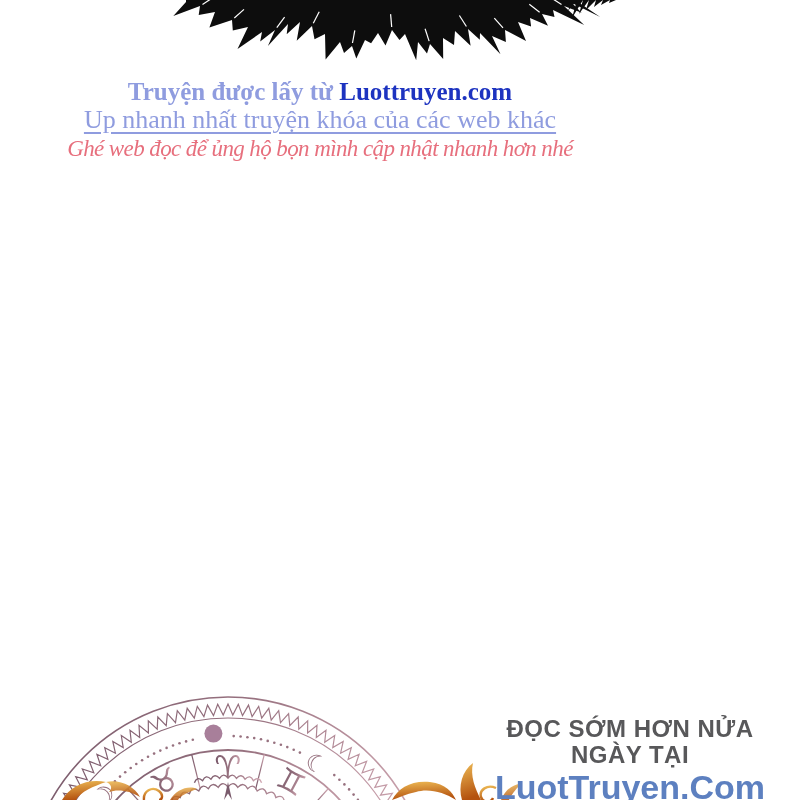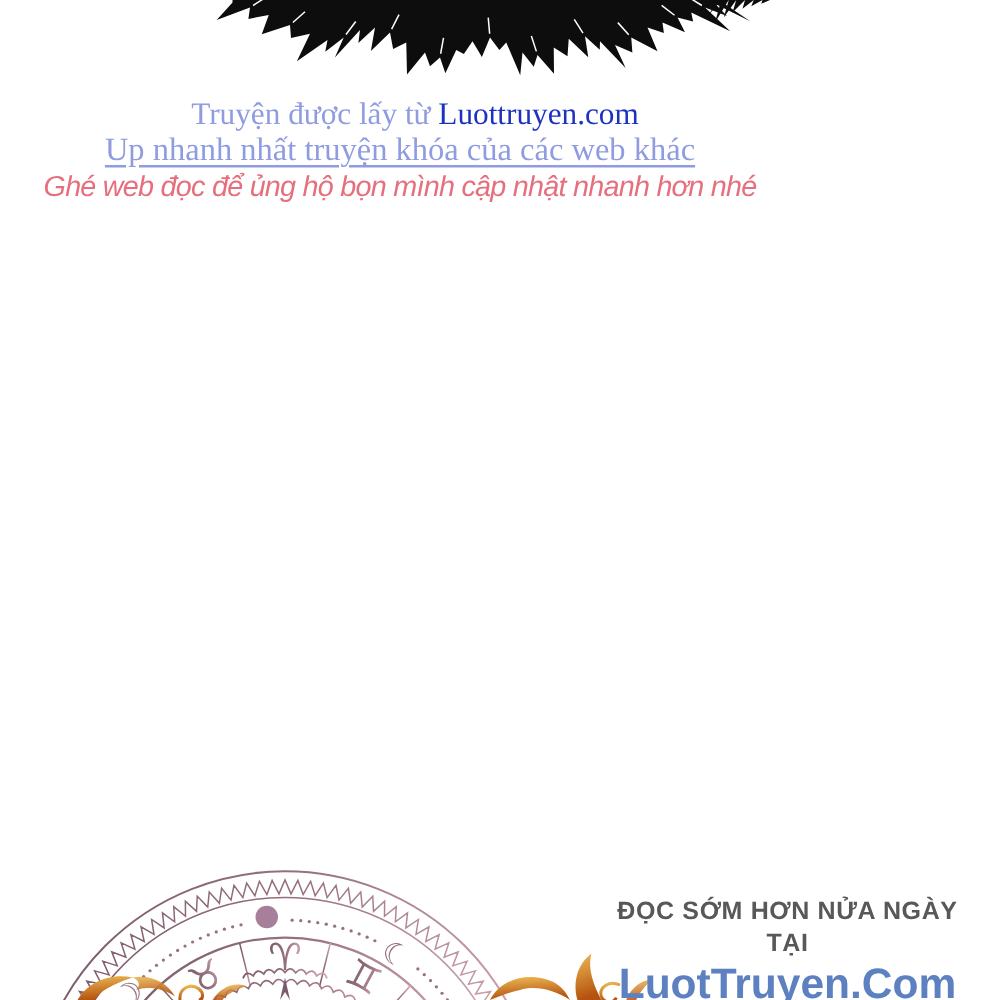--- a/index.html
+++ b/index.html
@@ -2,33 +2,33 @@
 <html style="--credit-light-blue: #8f9cdf; --credit-dark-blue: #1d33c0; --credit-pink: #e76f7d; --watermark-gray: #58585a; --watermark-blue: #5d80c0; --wheel-mauve-dark: #7a5b6c; --wheel-mauve-light: #d0a7b2; --wheel-mauve-mid: #97717f; --wheel-plum: #a87f9a; --burst-black: #0d0d0d; --flourish-orange: #b4520f; --flourish-gold: #eebb55;"><head>
 <meta charset="utf-8">
 <style>
   html,body{margin:0;padding:0;background:#fff;}
   .page{position:relative;width:800px;height:800px;background:#ffffff;overflow:hidden;
         font-family:"Liberation Sans",sans-serif;}
   svg{display:block;}
   .burst-svg{position:absolute;left:0;top:0;}
   .credits{position:absolute;left:0;top:76px;width:640px;text-align:center;}
   .credit-line1{position:absolute;left:0;top:2px;width:100%;
-      font-family:"Liberation Serif",serif;font-weight:normal;font-size:25px;
-      color:var(--credit-light-blue,#8f9cdf);letter-spacing:0px;margin-left:12px;}
+      font-family:"Liberation Serif",serif;font-weight:bold;font-size:25px;
+      color:var(--credit-light-blue,#8f9cdf);letter-spacing:0px;}
   .credit-line1 .site{color:var(--credit-dark-blue,#1d33c0);}
   .credit-line2{position:absolute;left:0;top:29px;width:100%;
       font-family:"Liberation Serif",serif;font-weight:normal;font-size:26px;
       color:var(--credit-light-blue,#8f9cdf);
       text-decoration:underline;text-decoration-thickness:2px;text-underline-offset:4px;}
   .credit-line3{position:absolute;left:0;top:60px;width:100%;
-      font-family:Liberation Sans, sans-serif;font-style:italic;font-size:23px;
+      font-family:Liberation Serif, serif;font-style:italic;font-size:23px;
       letter-spacing:-0.6px;color:var(--credit-pink,#e76f7d);}
   .zodiac-svg{position:absolute;left:0;top:660px;}
   .watermark{position:absolute;left:478px;top:716px;width:304px;text-align:center;}
-  .watermark-tagline{font-weight:bold;font-size:20px;letter-spacing:0.5px;
+  .watermark-tagline{font-weight:bold;font-size:24px;letter-spacing:0.5px;
       color:var(--watermark-gray,#58585a);line-height:26px;}
   .watermark-site{font-weight:bold;font-size:34px;
       color:var(--watermark-blue,#5d80c0);line-height:38px;}
 </style>
 </head>
 <body>
 
 <div class="page">
 
   <svg class="burst-svg" width="640" height="90" viewBox="0 0 640 90">

